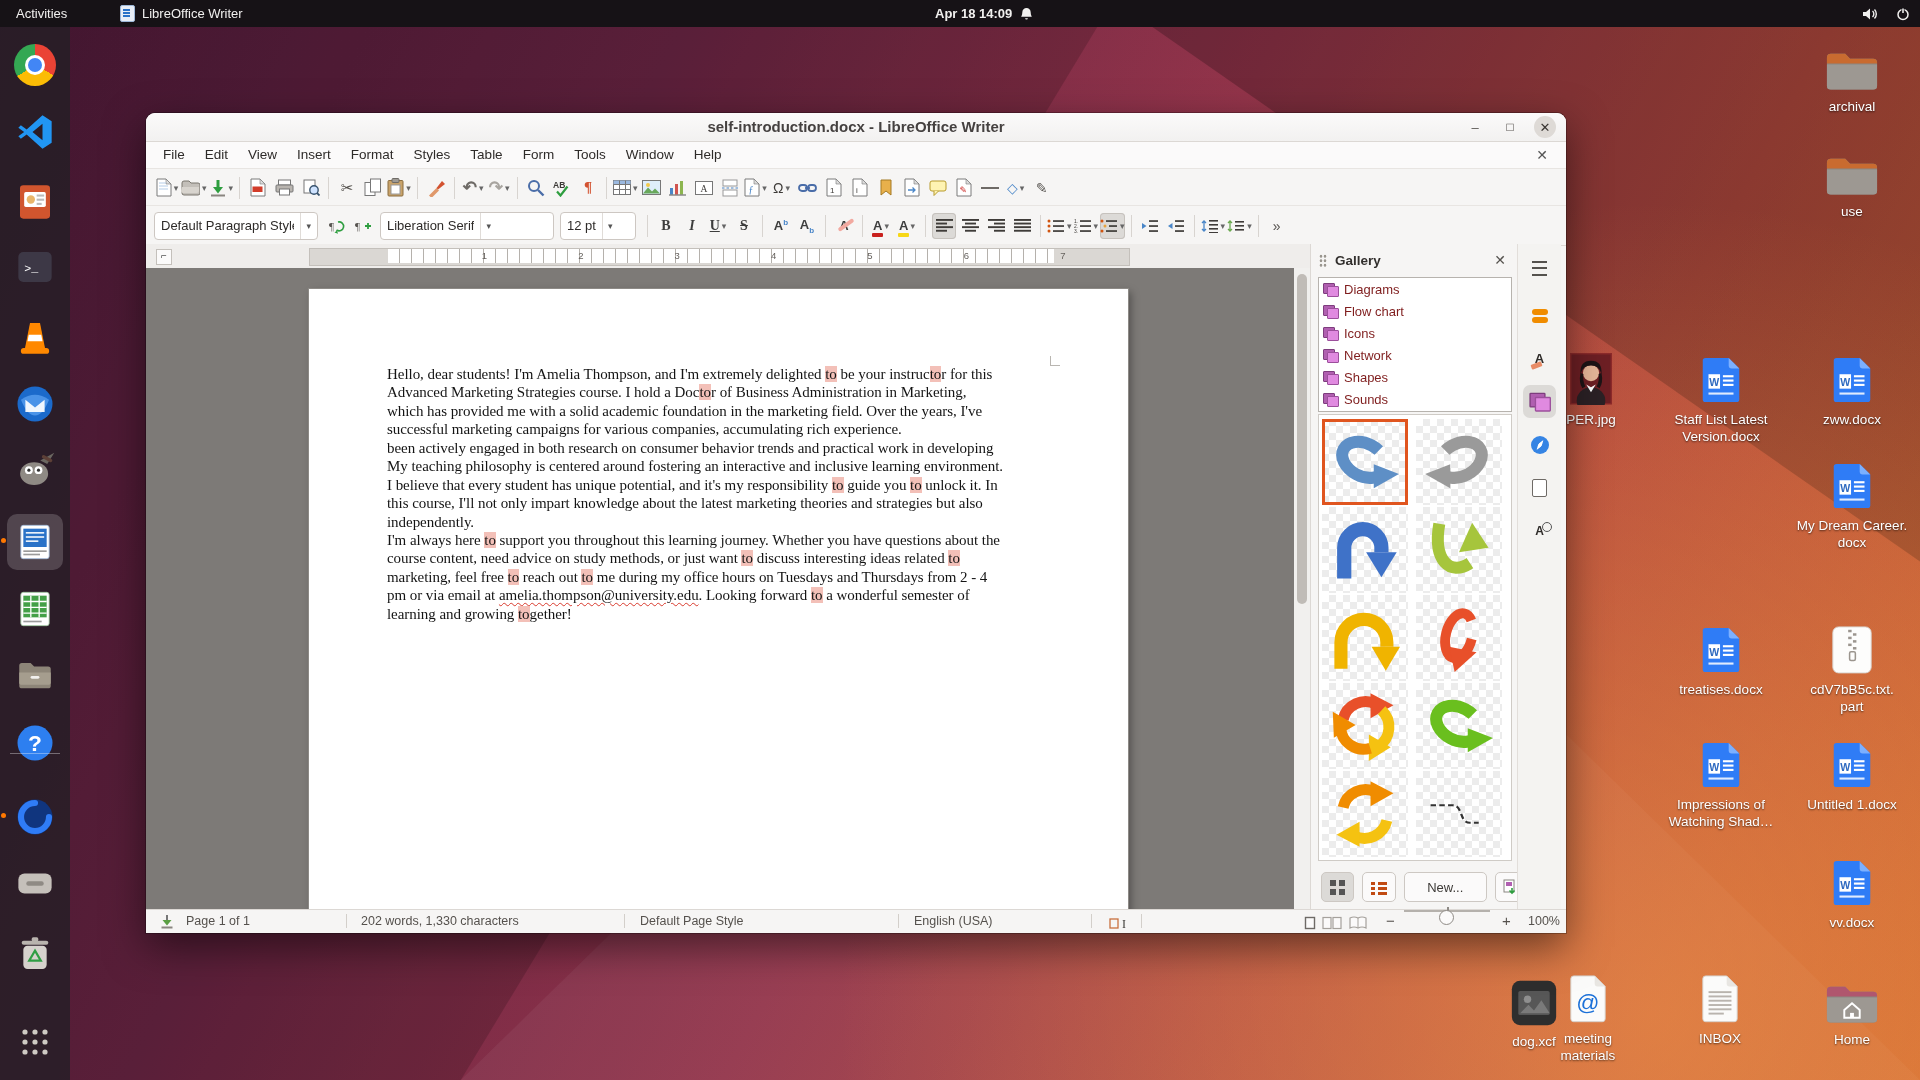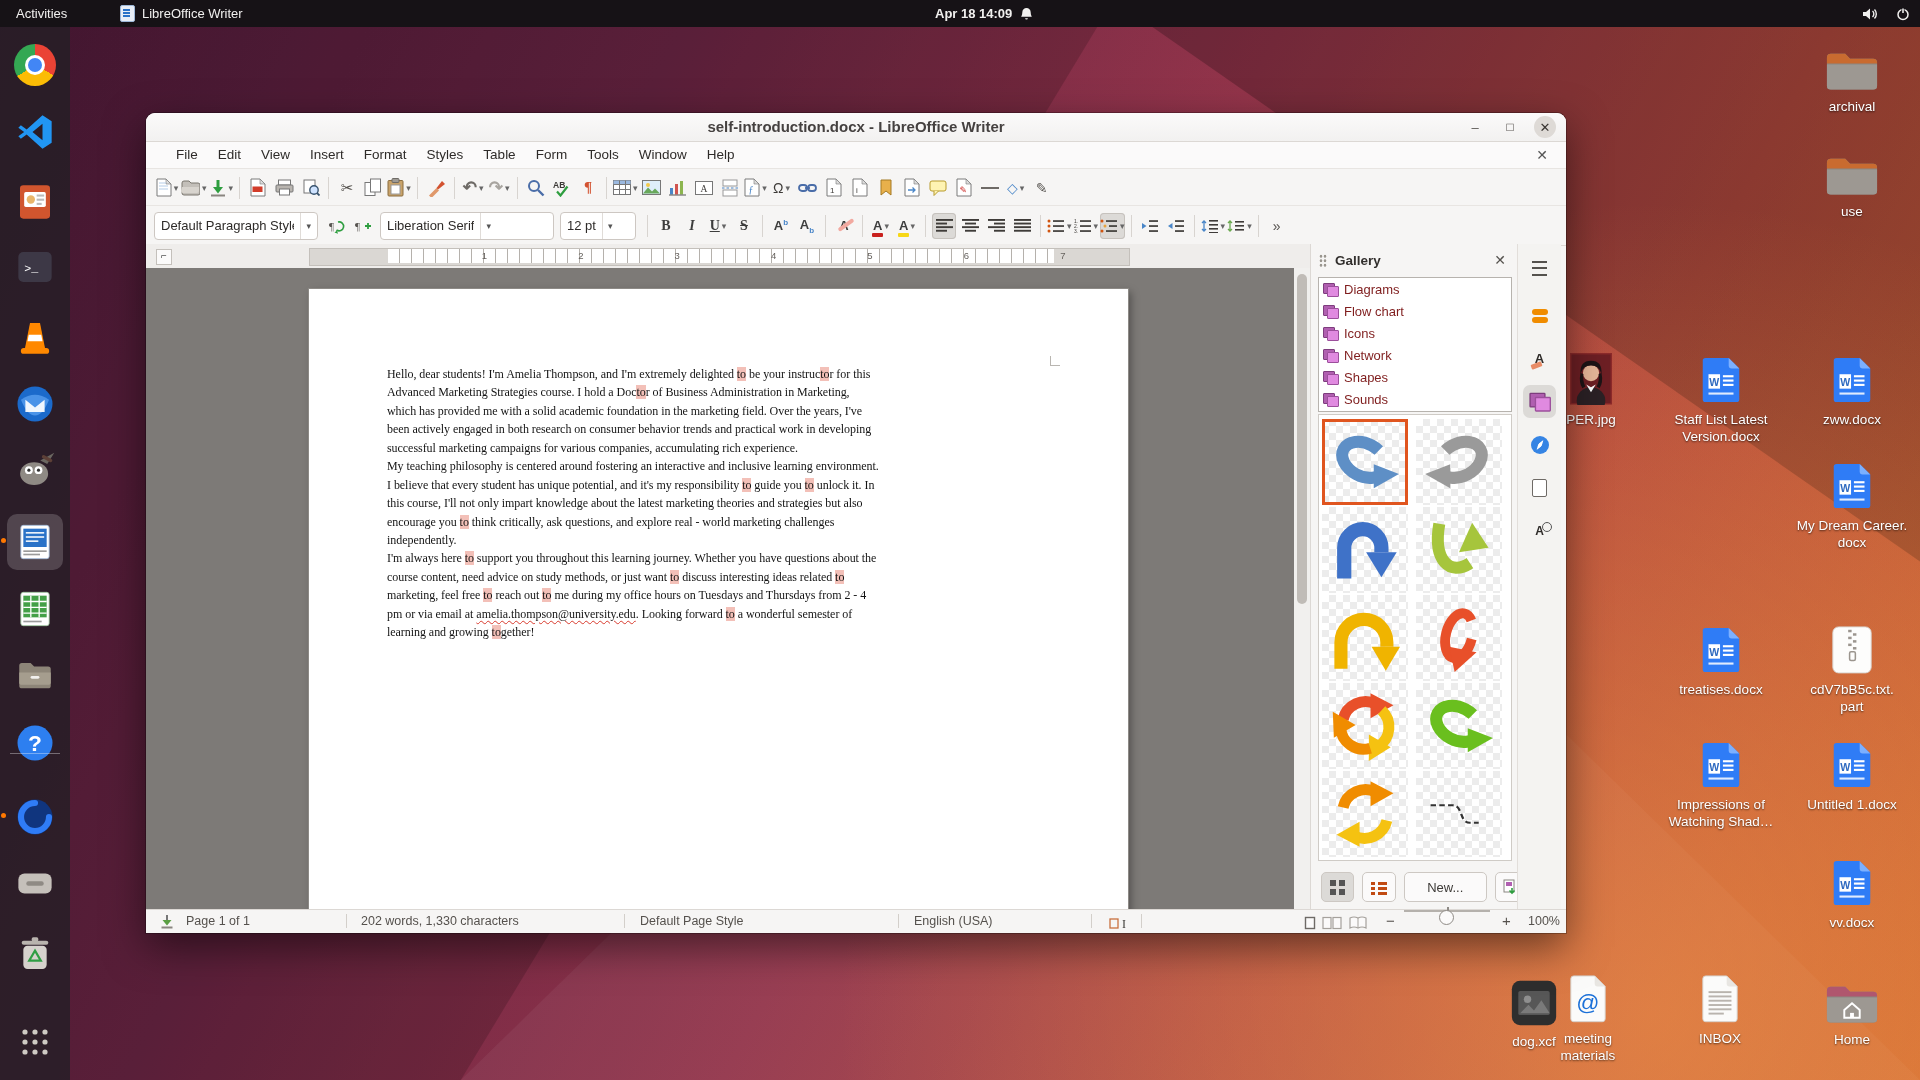--- a/index.html
+++ b/index.html
@@ -37,21 +37,21 @@
   .dicon .lbl{margin-top:6px;font-size:13.5px;line-height:17px;text-shadow:0 1px 2px rgba(0,0,0,.65);}
   
   #win{position:absolute;left:146px;top:113px;width:1420px;height:820px;background:#f6f5f4;
     border-radius:9px 9px 0 0;box-shadow:0 14px 40px rgba(0,0,0,.5),0 0 0 1px rgba(0,0,0,.25);z-index:10;font-size:13px;color:#3d3d3d;}
   .titlebar{position:absolute;left:0;top:0;right:0;height:28px;background:linear-gradient(#fbfafa,#f2f1f0);
     border-radius:9px 9px 0 0;border-bottom:1px solid #dcd8d4;text-align:center;}
   .titlebar .t{line-height:28px;font-weight:700;font-size:15px;color:#454140;}
   .wbtns{position:absolute;right:10px;top:3px;display:flex;gap:13px;align-items:center;height:22px;}
   .wbtn{width:22px;height:22px;border-radius:50%;display:flex;align-items:center;justify-content:center;color:#5c5855;font-size:13px;}
   .wbtn.close{background:#dedad6;color:#3a3633;}
-  .menubar{position:absolute;left:0;top:29px;right:0;height:26px;background:#fbfafa;display:flex;align-items:center;padding-left:20px;}
+  .menubar{position:absolute;left:0;top:29px;right:0;height:26px;background:#fbfafa;display:flex;align-items:center;padding-left:7px;}
   .menubar span{padding:0 10px;line-height:26px;font-size:13.5px;color:#2e2b29;}
   .menubar .mclose{position:absolute;right:8px;color:#555;font-size:14px;}
   .tb{position:absolute;left:0;right:0;display:flex;align-items:center;background:#f6f5f4;border-top:1px solid #e8e5e2;}
   #tb-std{top:55px;height:37px;padding-left:8px;}
   #tb-fmt{top:92px;height:39px;padding-left:8px;border-bottom:1px solid #dcd8d4;overflow:hidden;}
   .tbtn{display:inline-flex;align-items:center;justify-content:center;min-width:24px;height:26px;margin:0 1px;border-radius:4px;position:relative;}
   .tbtn.pressed{background:#dcdad7;box-shadow:inset 0 0 0 1px #c6c2bd;}
   .tbtn .dd{font-size:9px;color:#666;margin-left:2px;}
   .tsep{width:1px;height:22px;background:#d8d4d0;margin:0 5px;flex:none;}
   .combo{display:flex;align-items:center;background:#fff;border:1px solid #cdc7c2;border-radius:4px;height:26px;padding:0 6px;margin-right:6px;color:#2e2b29;}
@@ -65,21 +65,21 @@
   #ruler .band{position:absolute;left:163px;top:4px;width:819px;height:16px;background:#dad7d3;border:1px solid #c4c0bb;}
   #ruler .white{position:absolute;left:78px;top:0;width:666px;height:14px;background:#fff;
      background-image:repeating-linear-gradient(90deg,transparent 0 11px,#b5b1ac 11px 12px);}
   #ruler .num{position:absolute;top:1px;font-size:9.5px;color:#66625e;transform:translateX(-50%);}
   #ruler .tabsel{position:absolute;left:10px;top:5px;width:14px;height:14px;border:1px solid #c4c0bb;background:#fbfafa;color:#555;font-size:10px;line-height:12px;text-align:center;}
   
   #docarea{position:absolute;left:0;top:155px;width:1164px;height:642px;background:#7d7a77;overflow:hidden;}
   #page{position:absolute;left:163px;top:21px;width:819px;height:640px;background:#fff;
     box-shadow:0 0 0 1px #8d8a86,3px 3px 8px rgba(0,0,0,.35);}
   #textblock{position:absolute;left:78px;top:76px;width:676px;font-family:"Liberation Serif",serif;
-    font-size:12px;letter-spacing:-.05px;color:#141414;}
+    font-size:15px;letter-spacing:-.05px;color:#141414;}
   #textblock .ln{white-space:pre;height:18.45px;line-height:18.45px;}
   #textblock .hl{background:#f3c0b8;}
   #textblock .sq{text-decoration:underline wavy #d83a2d 1px;text-underline-offset:2px;}
   .cmark{position:absolute;width:9px;height:9px;border-color:#b9b6b1;}
   .cmark.tr{left:741px;top:67px;border-left:1px solid #b9b6b1;border-bottom:1px solid #b9b6b1;}
   #vscroll{position:absolute;left:1148px;top:155px;width:16px;height:642px;background:#f1f0ee;}
   #vscroll .handle{position:absolute;left:3px;top:6px;width:10px;height:330px;border-radius:5px;background:#c0bcb7;}
   
   #gallery{position:absolute;left:1164px;top:131px;width:207px;height:666px;background:#f6f5f4;border-left:1px solid #dcd8d4;}
   #gallery .ghead{position:absolute;left:0;top:0;right:0;height:32px;display:flex;align-items:center;padding:0 8px;}
@@ -801,26 +801,25 @@
         </div>
     </div>
 
     <div id="docarea">
       <div id="page">
         <span class="cmark tr"></span>
         <div id="textblock">
             <div class="ln"><span>Hello, dear students! I'm Amelia Thompson, and I'm extremely delighted </span><span class="hl">to</span><span> be your instruc</span><span class="hl">to</span><span>r for this</span></div>
             <div class="ln"><span>Advanced Marketing Strategies course. I hold a Doc</span><span class="hl">to</span><span>r of Business Administration in Marketing,</span></div>
             <div class="ln"><span>which has provided me with a solid academic foundation in the marketing field. Over the years, I've</span></div>
+            <div class="ln"><span>successful marketing campaigns for various companies, accumulating rich experience.</span></div>
             <div class="ln"><span>been actively engaged in both research on consumer behavior trends and practical work in developing</span></div>
-            <div class="ln"><span>successful marketing campaigns for various companies, accumulating rich experience.</span></div>
             <div class="ln"><span>My teaching philosophy is centered around fostering an interactive and inclusive learning environment.</span></div>
             <div class="ln"><span>I believe that every student has unique potential, and it's my responsibility </span><span class="hl">to</span><span> guide you </span><span class="hl">to</span><span> unlock it. In</span></div>
             <div class="ln"><span>this course, I'll not only impart knowledge about the latest marketing theories and strategies but also</span></div>
-            <div class="ln"><span>encourage you </span><span class="hl">to</span><span> think critically, ask questions, and explore real - world marketing challenges</span></div>
             <div class="ln"><span>independently.</span></div>
             <div class="ln"><span>I'm always here </span><span class="hl">to</span><span> support you throughout this learning journey. Whether you have questions about the</span></div>
             <div class="ln"><span>course content, need advice on study methods, or just want </span><span class="hl">to</span><span> discuss interesting ideas related </span><span class="hl">to</span></div>
             <div class="ln"><span>marketing, feel free </span><span class="hl">to</span><span> reach out </span><span class="hl">to</span><span> me during my office hours on Tuesdays and Thursdays from 2 - 4</span></div>
             <div class="ln"><span>pm or via email at </span><span class="sq">amelia.thompson@university.edu</span><span>. Looking forward </span><span class="hl">to</span><span> a wonderful semester of</span></div>
             <div class="ln"><span>learning and growing </span><span class="hl">to</span><span>gether!</span></div>
           </div>
       </div>
     </div>
     <div id="vscroll">

